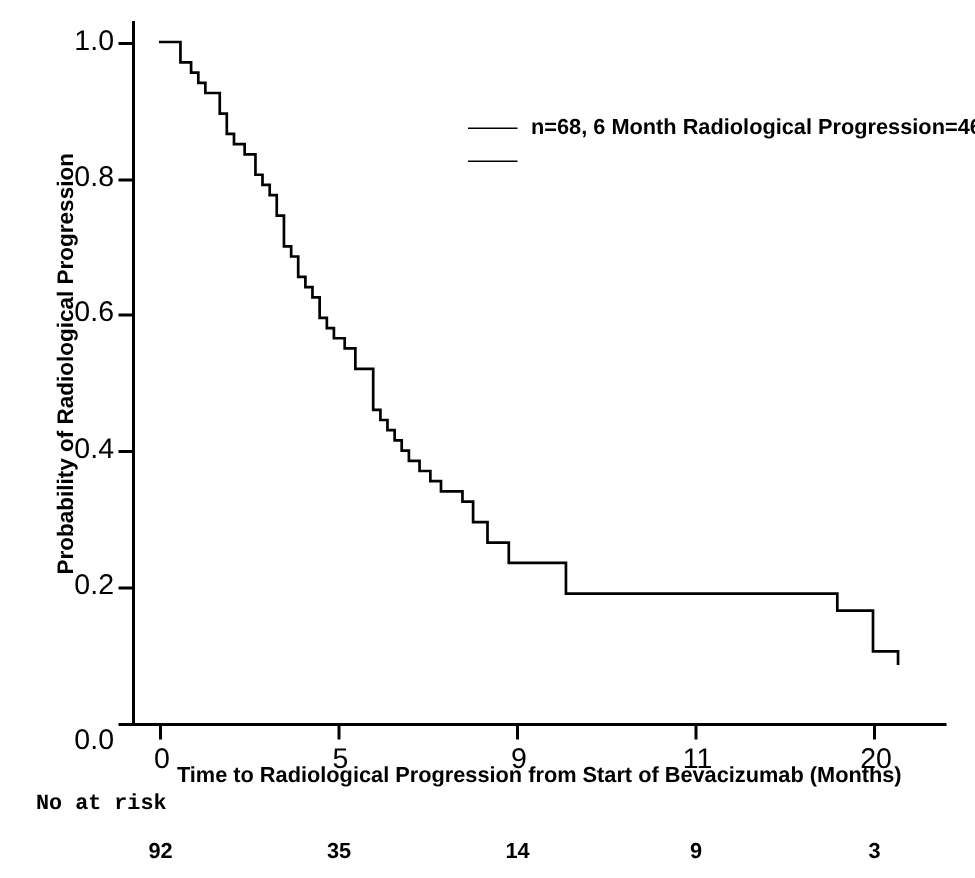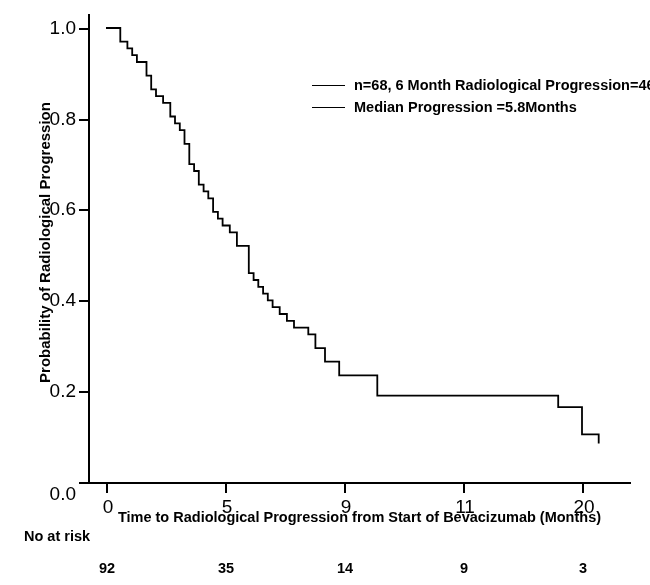--- a/index.html
+++ b/index.html
@@ -127,20 +127,21 @@
     line-height: 22px;
   }
   
   #risk-label {
     position: absolute;
     left: 24px;
     top: 528px;
     font-size: 14.5px;
     font-weight: bold;
     white-space: nowrap;
+    font-family: Liberation Mono, monospace;
   }
   .risk-val {
     position: absolute;
     top: 560px;
     width: 60px;
     margin-left: -30px;
     text-align: center;
     font-size: 14.5px;
     font-weight: bold;
   }
@@ -193,21 +194,20 @@
       <polyline id="step-path" fill="none" stroke="#000000" stroke-width="1.8" stroke-linejoin="miter" points="18.0,14.0 25.1,14.0 25.1,14.0 32.3,14.0 32.3,27.6 39.4,27.6 39.4,34.4 44.2,34.4 44.2,41.2 48.9,41.2 48.9,48.0 53.7,48.0 53.7,48.0 58.5,48.0 58.5,61.7 63.2,61.7 63.2,75.3 68.0,75.3 68.0,82.1 75.1,82.1 75.1,88.9 82.3,88.9 82.3,102.5 87.0,102.5 87.0,109.3 91.8,109.3 91.8,116.1 96.5,116.1 96.5,129.8 101.3,129.8 101.3,136.6 101.3,136.6 101.3,150.2 106.1,150.2 106.1,157.0 110.8,157.0 110.8,170.6 115.6,170.6 115.6,177.4 120.3,177.4 120.3,184.3 125.1,184.3 125.1,197.9 129.9,197.9 129.9,204.7 134.6,204.7 134.6,211.5 141.8,211.5 141.8,218.3 148.9,218.3 148.9,231.9 156.0,231.9 156.0,231.9 160.8,231.9 160.8,259.2 165.6,259.2 165.6,266.0 170.3,266.0 170.3,272.8 175.1,272.8 175.1,279.6 179.8,279.6 179.8,286.4 184.6,286.4 184.6,293.2 191.7,293.2 191.7,300.0 198.9,300.0 198.9,306.8 206.0,306.8 206.0,313.6 213.2,313.6 213.2,313.6 220.3,313.6 220.3,320.4 227.4,320.4 227.4,334.1 237.0,334.1 237.0,347.7 251.2,347.7 251.2,361.3 265.5,361.3 265.5,361.3 284.6,361.3 284.6,361.3 289.3,361.3 289.3,381.7 341.7,381.7 341.7,381.7 470.2,381.7 470.2,393.1 477.3,393.1 477.3,393.1 494.0,393.1 494.0,420.3 510.7,420.3 510.7,429.4"></polyline>
     </svg>
 
     <div id="legend">
       <div class="legend-row">
         <span class="legend-line"></span>
         <span class="legend-text">n=68, 6 Month Radiological Progression=46%</span>
       </div>
       <div class="legend-row">
         <span class="legend-line"></span>
-        <span class="legend-text">Median Progression =5.8Months</span>
       </div>
     </div>
   </div>
 
   <div id="xlabel">Time to Radiological Progression from Start of Bevacizumab (Months)</div>
 
   <div id="risk-label">No at risk</div>
 
   <div class="risk-val" style="left:107px">92</div>
   <div class="risk-val" style="left:226px">35</div>

